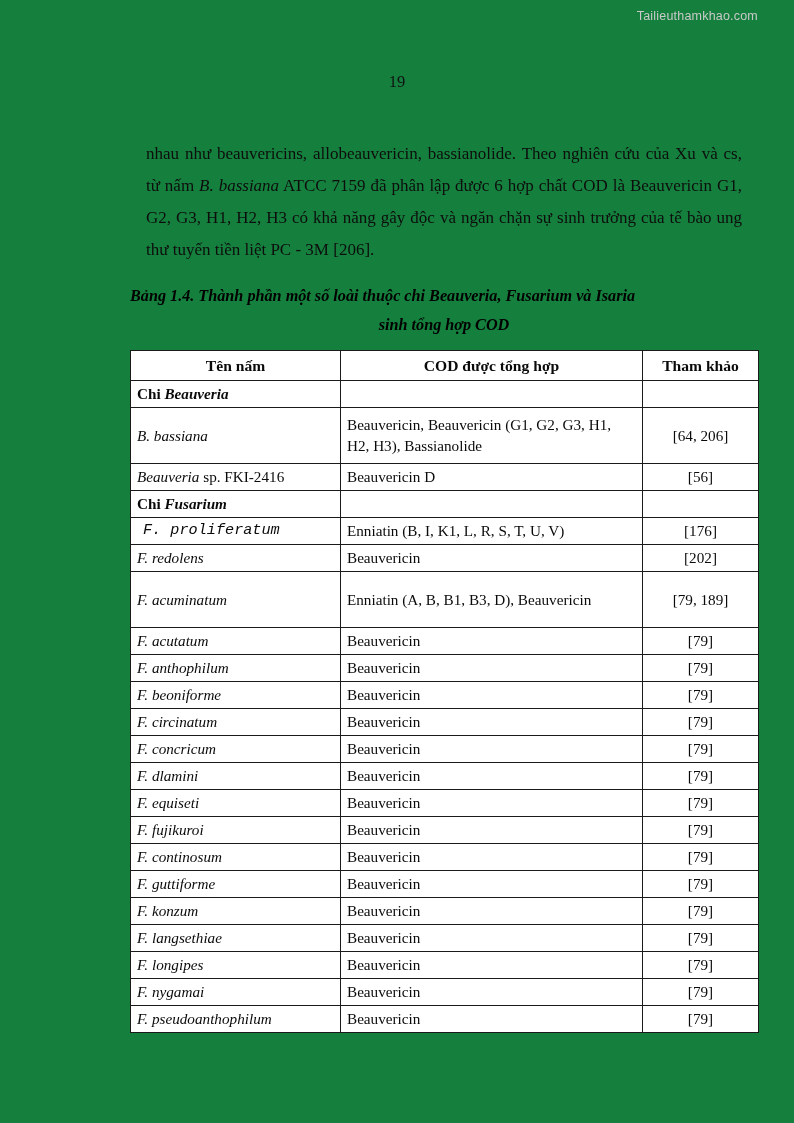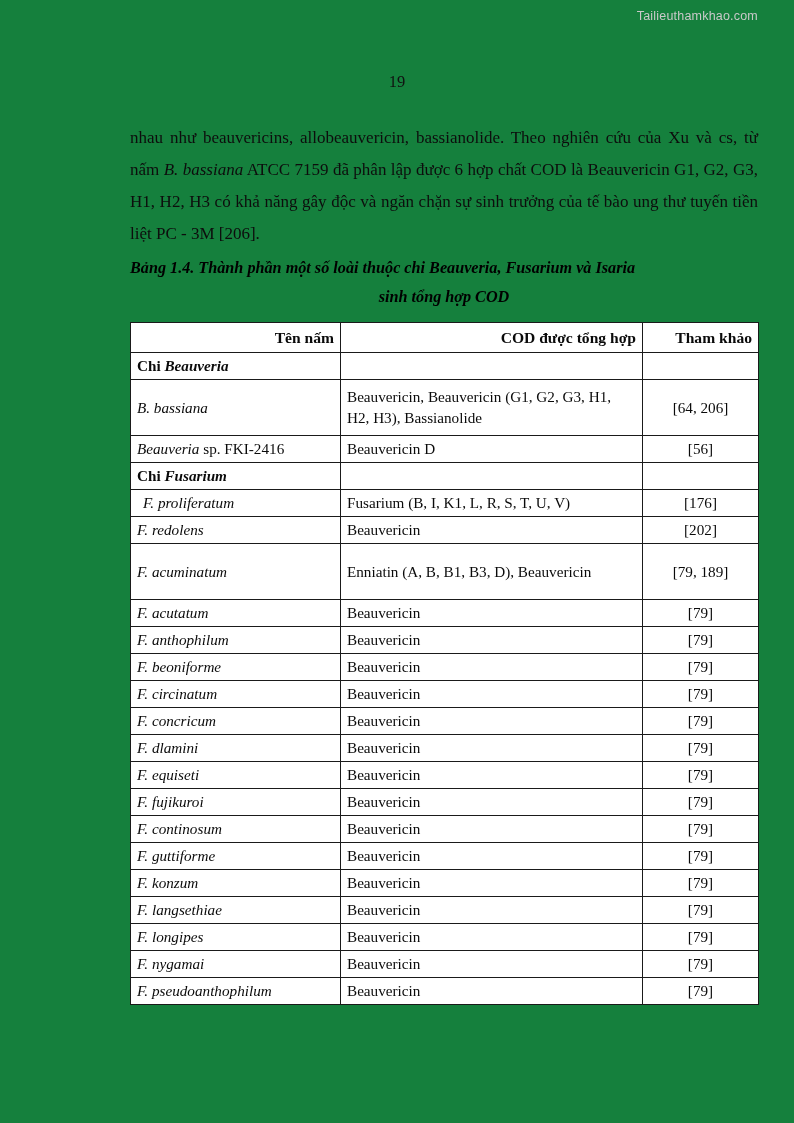--- a/index.html
+++ b/index.html
@@ -55,21 +55,21 @@
     left: 130px;
     top: 122px;
     width: 628px;
   }
 
   .body-par {
     font-size: 17px;
     line-height: 32px;
     text-align: justify;
     text-justify: inter-word;
-    margin: 0;
+    margin: 16px;
     color: #0d0d0d;
   }
   .body-par .it { font-style: italic; }
 
   
   .table-caption {
     margin: 4px 0 0 0;
     font-size: 16.2px;
     line-height: 29px;
     font-weight: bold;
@@ -97,32 +97,32 @@
     border: 1px solid #1a1a1a;
     padding: 2px 6px 3px 6px;
     font-size: 15.2px;
     line-height: 21px;
     vertical-align: middle;
     color: #0a0a0a;
   }
 
   table.data-table th {
     font-weight: bold;
-    text-align: right;
+    text-align: center;
     font-size: 15.6px;
     padding-top: 4px;
     padding-bottom: 4px;
   }
 
   td.name-cell {
     font-style: italic;
     text-align: left;
     padding-left: 8px;
   }
-  td.name-cell.indent { padding-left: 12px; }
+  td.name-cell.indent { padding-left: 12px; font-family: Liberation Mono, monospace; }
 
   td.genus-cell {
     font-weight: bold;
     font-style: normal;
     text-align: left;
     padding-left: 6px;
   }
   td.genus-cell .gname {
     font-weight: bold;
     font-style: italic;
@@ -190,21 +190,21 @@
             <td class="cod-cell">Beauvericin D</td>
             <td class="ref-cell">[56]</td>
           </tr>
           <tr>
             <td class="genus-cell">Chi <span class="gname">Fusarium</span></td>
             <td class="cod-cell"></td>
             <td class="ref-cell"></td>
           </tr>
           <tr>
             <td class="name-cell indent">F. proliferatum</td>
-            <td class="cod-cell">Fusarium (B, I, K1, L, R, S, T, U, V)</td>
+            <td class="cod-cell">Enniatin (B, I, K1, L, R, S, T, U, V)</td>
             <td class="ref-cell">[176]</td>
           </tr>
           <tr>
             <td class="name-cell">F.  redolens</td>
             <td class="cod-cell">Beauvericin</td>
             <td class="ref-cell">[202]</td>
           </tr>
           <tr>
             <td class="name-cell tall">F. acuminatum</td>
             <td class="cod-cell tall">Enniatin (A, B, B1, B3, D), Beauvericin</td>

